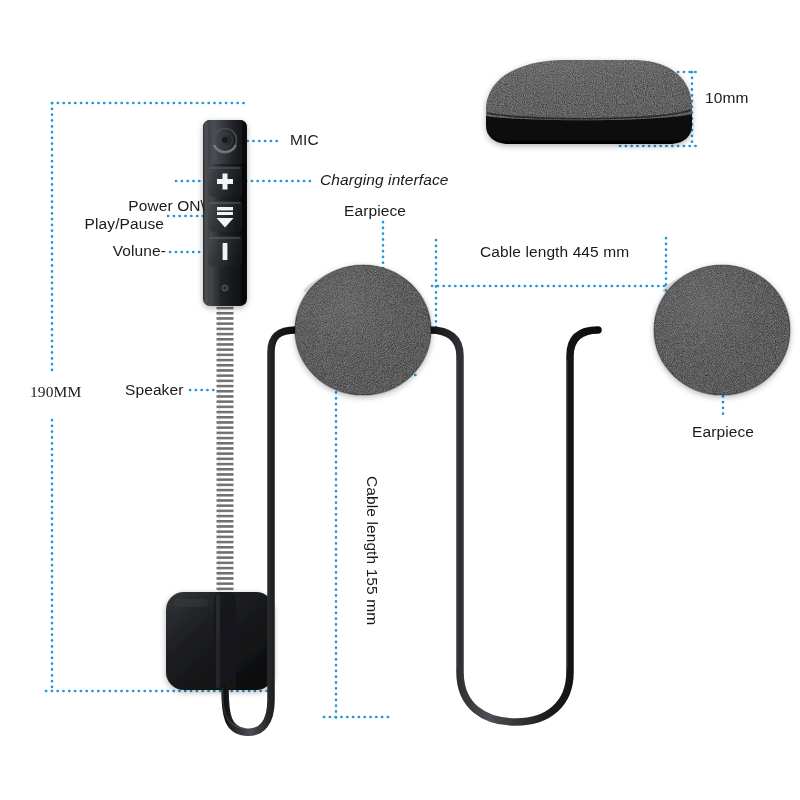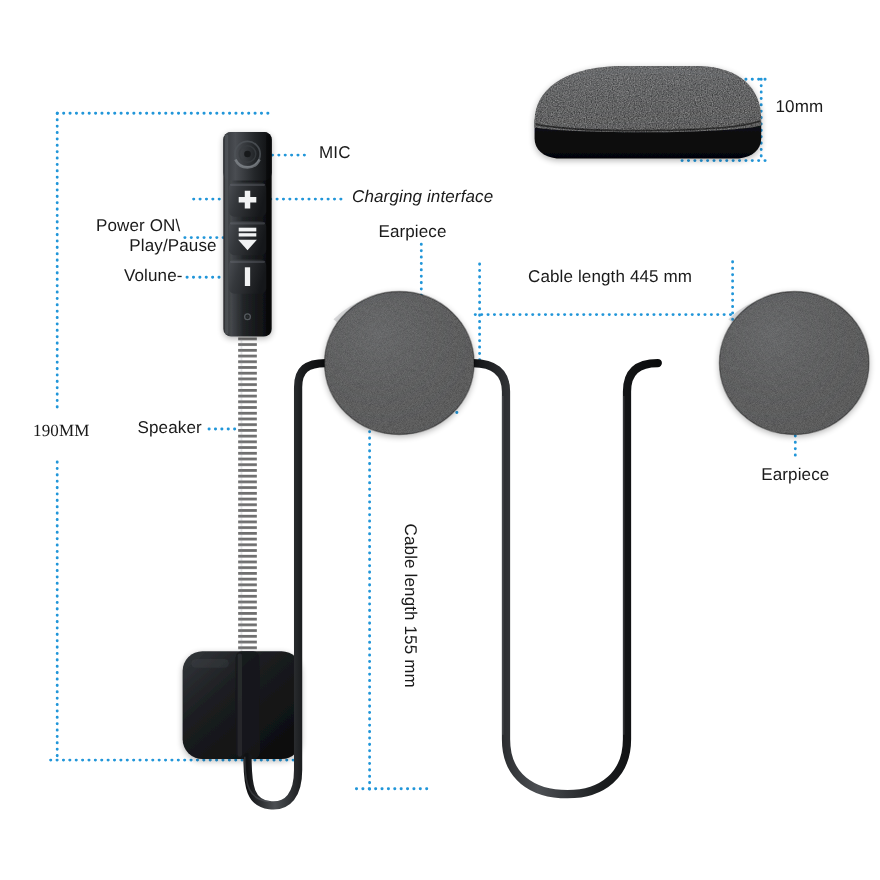--- a/index.html
+++ b/index.html
@@ -263,22 +263,22 @@
     <g filter="url(#soft)">
       <ellipse cx="722" cy="330" rx="68" ry="65" fill="url(#earG)" filter="url(#speckle2)"></ellipse>
       <path d="M664,292 C681,274 711,266 737,269" stroke="#5d6166" stroke-width="5" fill="none" opacity="0.22"></path>
       <ellipse cx="722" cy="330" rx="68" ry="65" fill="none" stroke="#000" stroke-width="1.2" opacity="0.35"></ellipse>
     </g>
   </svg>
 
   <div class="lbl" style="left:290px;top:131px;">MIC</div>
 
 
-  <div class="lbl r" style="left:0px;top:197px;width:164px;">Power ON\</div>
-  <div class="lbl r" style="left:0px;top:215px;width:164px;margin-left:33px;">Play/Pause</div>
+  <div class="lbl r" style="left:0px;top:197px;width:164px;padding-left:41px;">Power ON\</div>
+  <div class="lbl r" style="left:0px;top:215px;width:164px;">Play/Pause</div>
 
   <div class="lbl r" style="left:0px;top:242px;width:166px;">Volune-</div>
 
   <div class="lbl" style="left:320px;top:171px;font-style:italic;">Charging interface</div>
 
   <div class="lbl" style="left:344px;top:202px;">Earpiece</div>
 
   <div class="lbl" style="left:692px;top:423px;">Earpiece</div>
 
   <div class="lbl" style="left:125px;top:381px;">Speaker</div>

